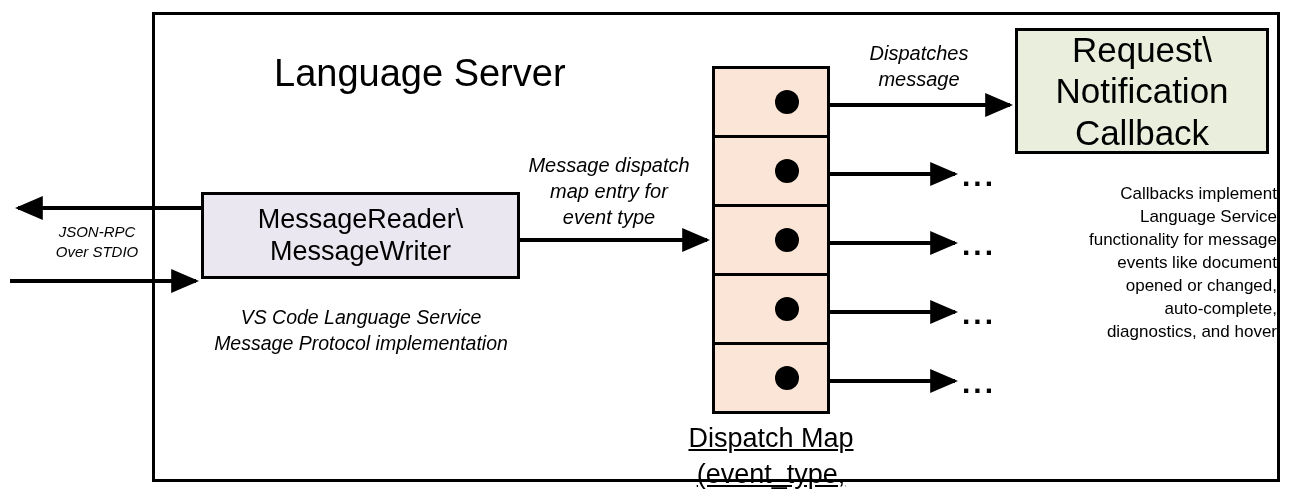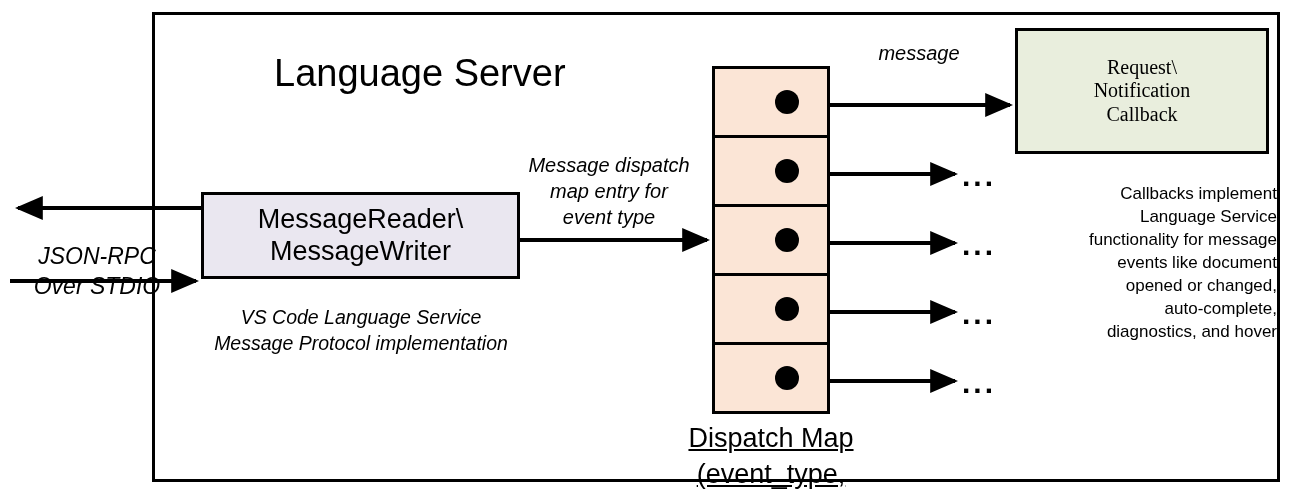--- a/index.html
+++ b/index.html
@@ -114,22 +114,21 @@
     line-height: 1.35;
     text-decoration: underline;
   }
   
   #callback-box {
     left: 1015px;
     top: 28px;
     width: 254px;
     height: 126px;
     background: #e9eedd;
-    font-size: 20px;
-    font-family: Liberation Serif, serif;
+    font-size: 35px;
   }
   #callback-caption {
     position: absolute;
     left: 1007px;
     top: 182px;
     width: 270px;
     text-align: right;
     font-size: 17px;
     line-height: 1.355;
   }
@@ -137,22 +136,21 @@
   .edge-label {
     position: absolute;
     font-style: italic;
     text-align: center;
     line-height: 1.3;
   }
   #label-jsonrpc {
     left: 22px;
     top: 222px;
     width: 150px;
-    font-size: 23px;
-    margin-top: 20px;
+    font-size: 15px;
   }
   #label-lookup {
     left: 516px;
     top: 152px;
     width: 186px;
     font-size: 20px;
   }
   #label-dispatches {
     left: 834px;
     top: 40px;
@@ -261,20 +259,21 @@
     <div>Dispatch Map</div>
     <div>(event_type, callback)</div>
   </div>
 
   <div class="ellipsis" style="left:962px; top:161px;">...</div>
   <div class="ellipsis" style="left:962px; top:230px;">...</div>
   <div class="ellipsis" style="left:962px; top:299px;">...</div>
   <div class="ellipsis" style="left:962px; top:368px;">...</div>
 
   <div id="label-dispatches" class="edge-label">
+    <div>Dispatches</div>
     <div>message</div>
   </div>
 
   <div id="callback-box" class="node">
     <div>
       <div>Request\</div>
       <div>Notification</div>
       <div>Callback</div>
     </div>
   </div>

